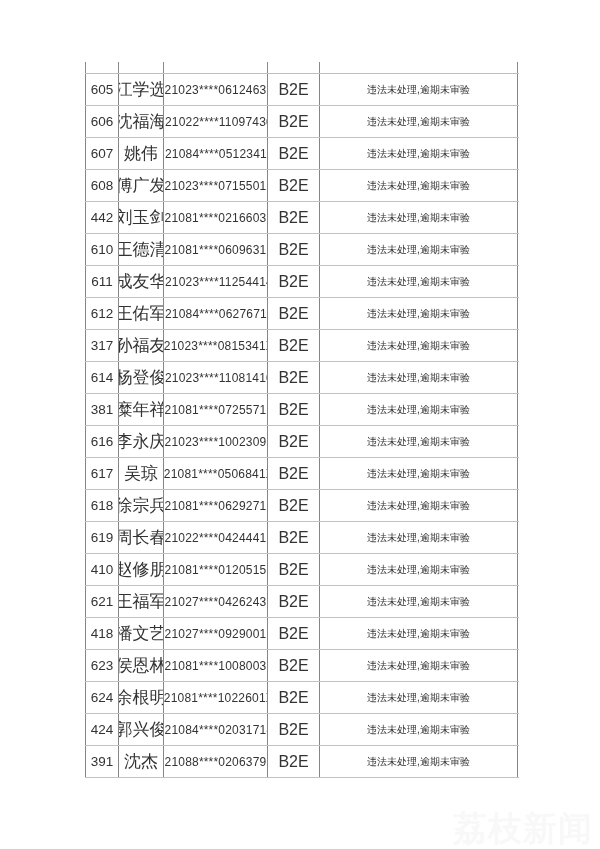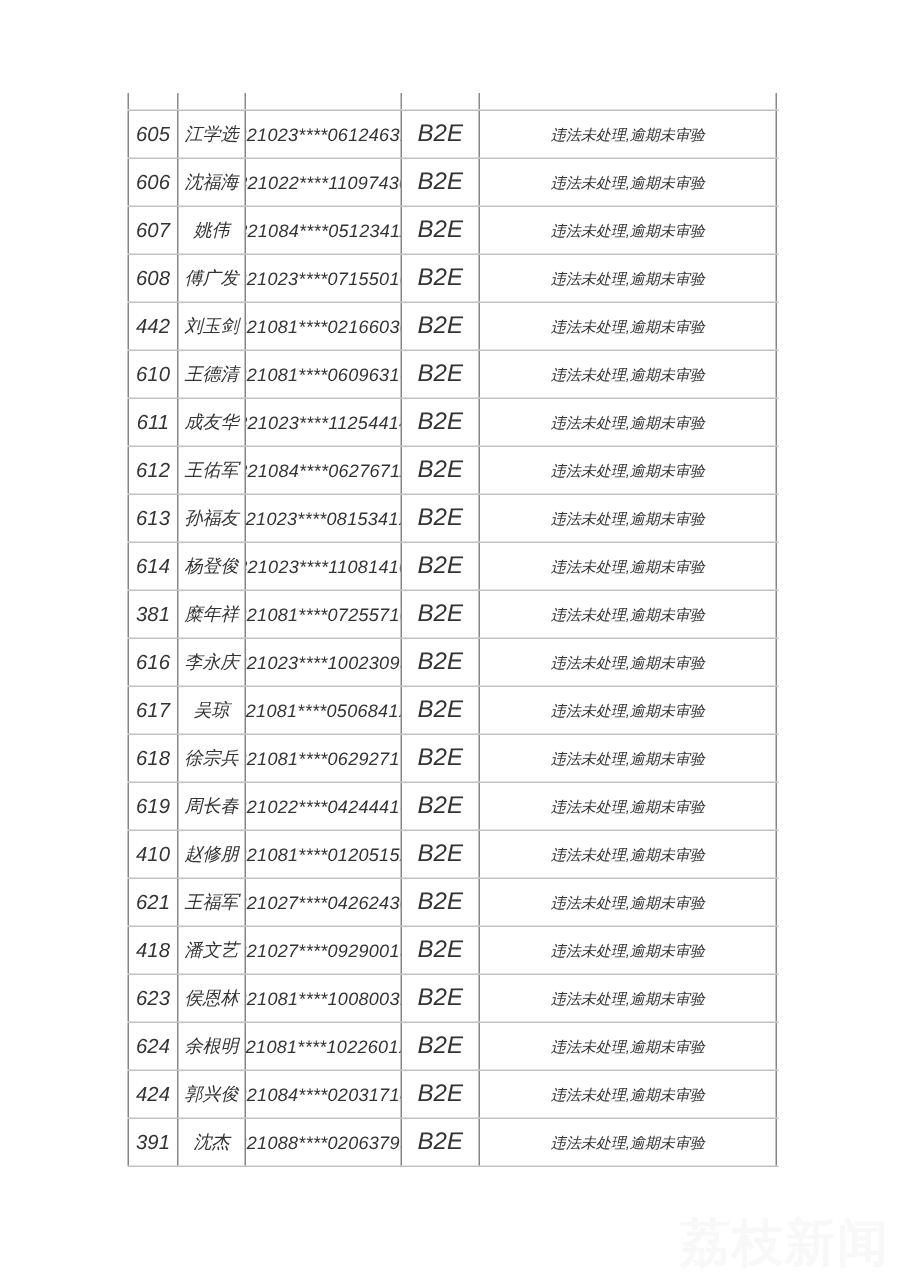--- a/index.html
+++ b/index.html
@@ -32,40 +32,39 @@
   }
   .stub-cell:first-child { border-left: 1px solid #8a8a8a; }
 
   .violation-table {
     position: absolute;
     left: 85px;
     top: 73px;
     width: 434px;
     box-sizing: border-box;
     border-top: 1px solid #bfbfbf;
-    font-style: italic;
   }
   .t-row {
     display: flex;
     height: 32px;
     box-sizing: border-box;
     border-bottom: 1px solid #c2c2c2;
   }
   .cell {
     box-sizing: border-box;
     border-right: 1px solid #858585;
     display: flex;
     align-items: center;
     justify-content: center;
     color: #333333;
     white-space: nowrap;
     overflow: hidden;
   }
   .cell-no       { width: 34px;  font-size: 13.5px; border-left: 1px solid #858585; }
-  .cell-name     { width: 45px;  font-size: 12px; }
+  .cell-name     { width: 45px;  font-size: 17px; }
   .cell-id       { width: 104px; font-size: 12px; letter-spacing: 0.2px; }
   .cell-license  { width: 52px;  font-size: 16px; }
   .cell-status   { width: 198px; font-size: 10px; }
 
   .watermark {
     position: absolute;
     left: 453px;
     top: 806px;
     font-size: 34px;
     font-weight: bold;
@@ -140,21 +139,21 @@
           <div class="cell cell-status">违法未处理,逾期未审验</div>
         </div>
         <div class="t-row">
           <div class="cell cell-no">612</div>
           <div class="cell cell-name">王佑军</div>
           <div class="cell cell-id">321084****06276711</div>
           <div class="cell cell-license">B2E</div>
           <div class="cell cell-status">违法未处理,逾期未审验</div>
         </div>
         <div class="t-row">
-          <div class="cell cell-no">613</div>
+          <div class="cell cell-no">317</div>
           <div class="cell cell-name">孙福友</div>
           <div class="cell cell-id">321023****0815341X</div>
           <div class="cell cell-license">B2E</div>
           <div class="cell cell-status">违法未处理,逾期未审验</div>
         </div>
         <div class="t-row">
           <div class="cell cell-no">614</div>
           <div class="cell cell-name">杨登俊</div>
           <div class="cell cell-id">321023****11081410</div>
           <div class="cell cell-license">B2E</div>

